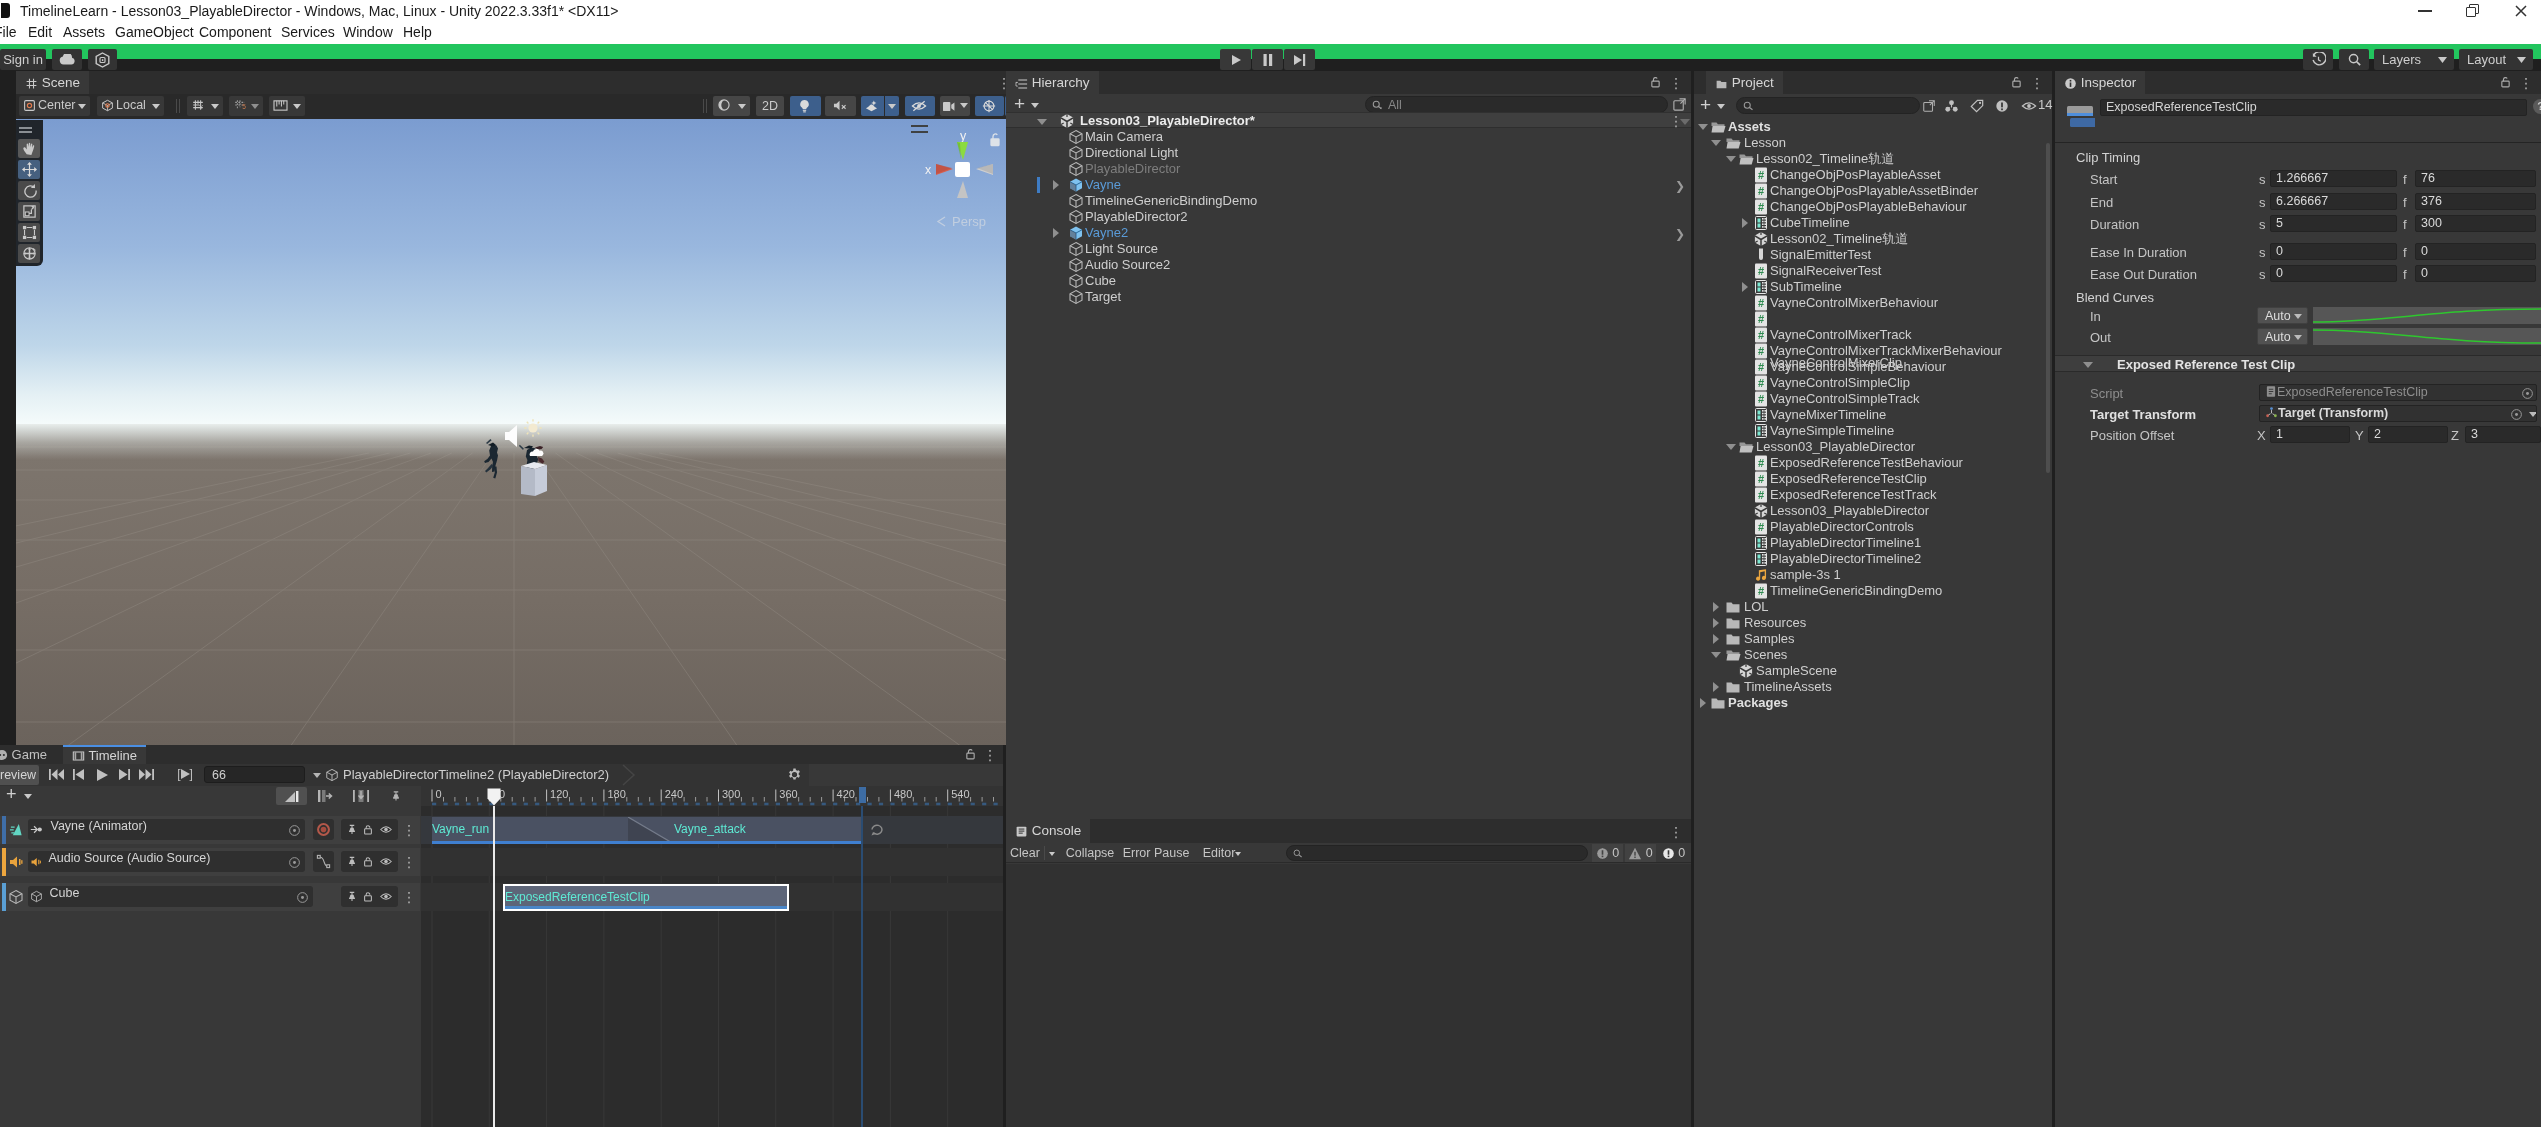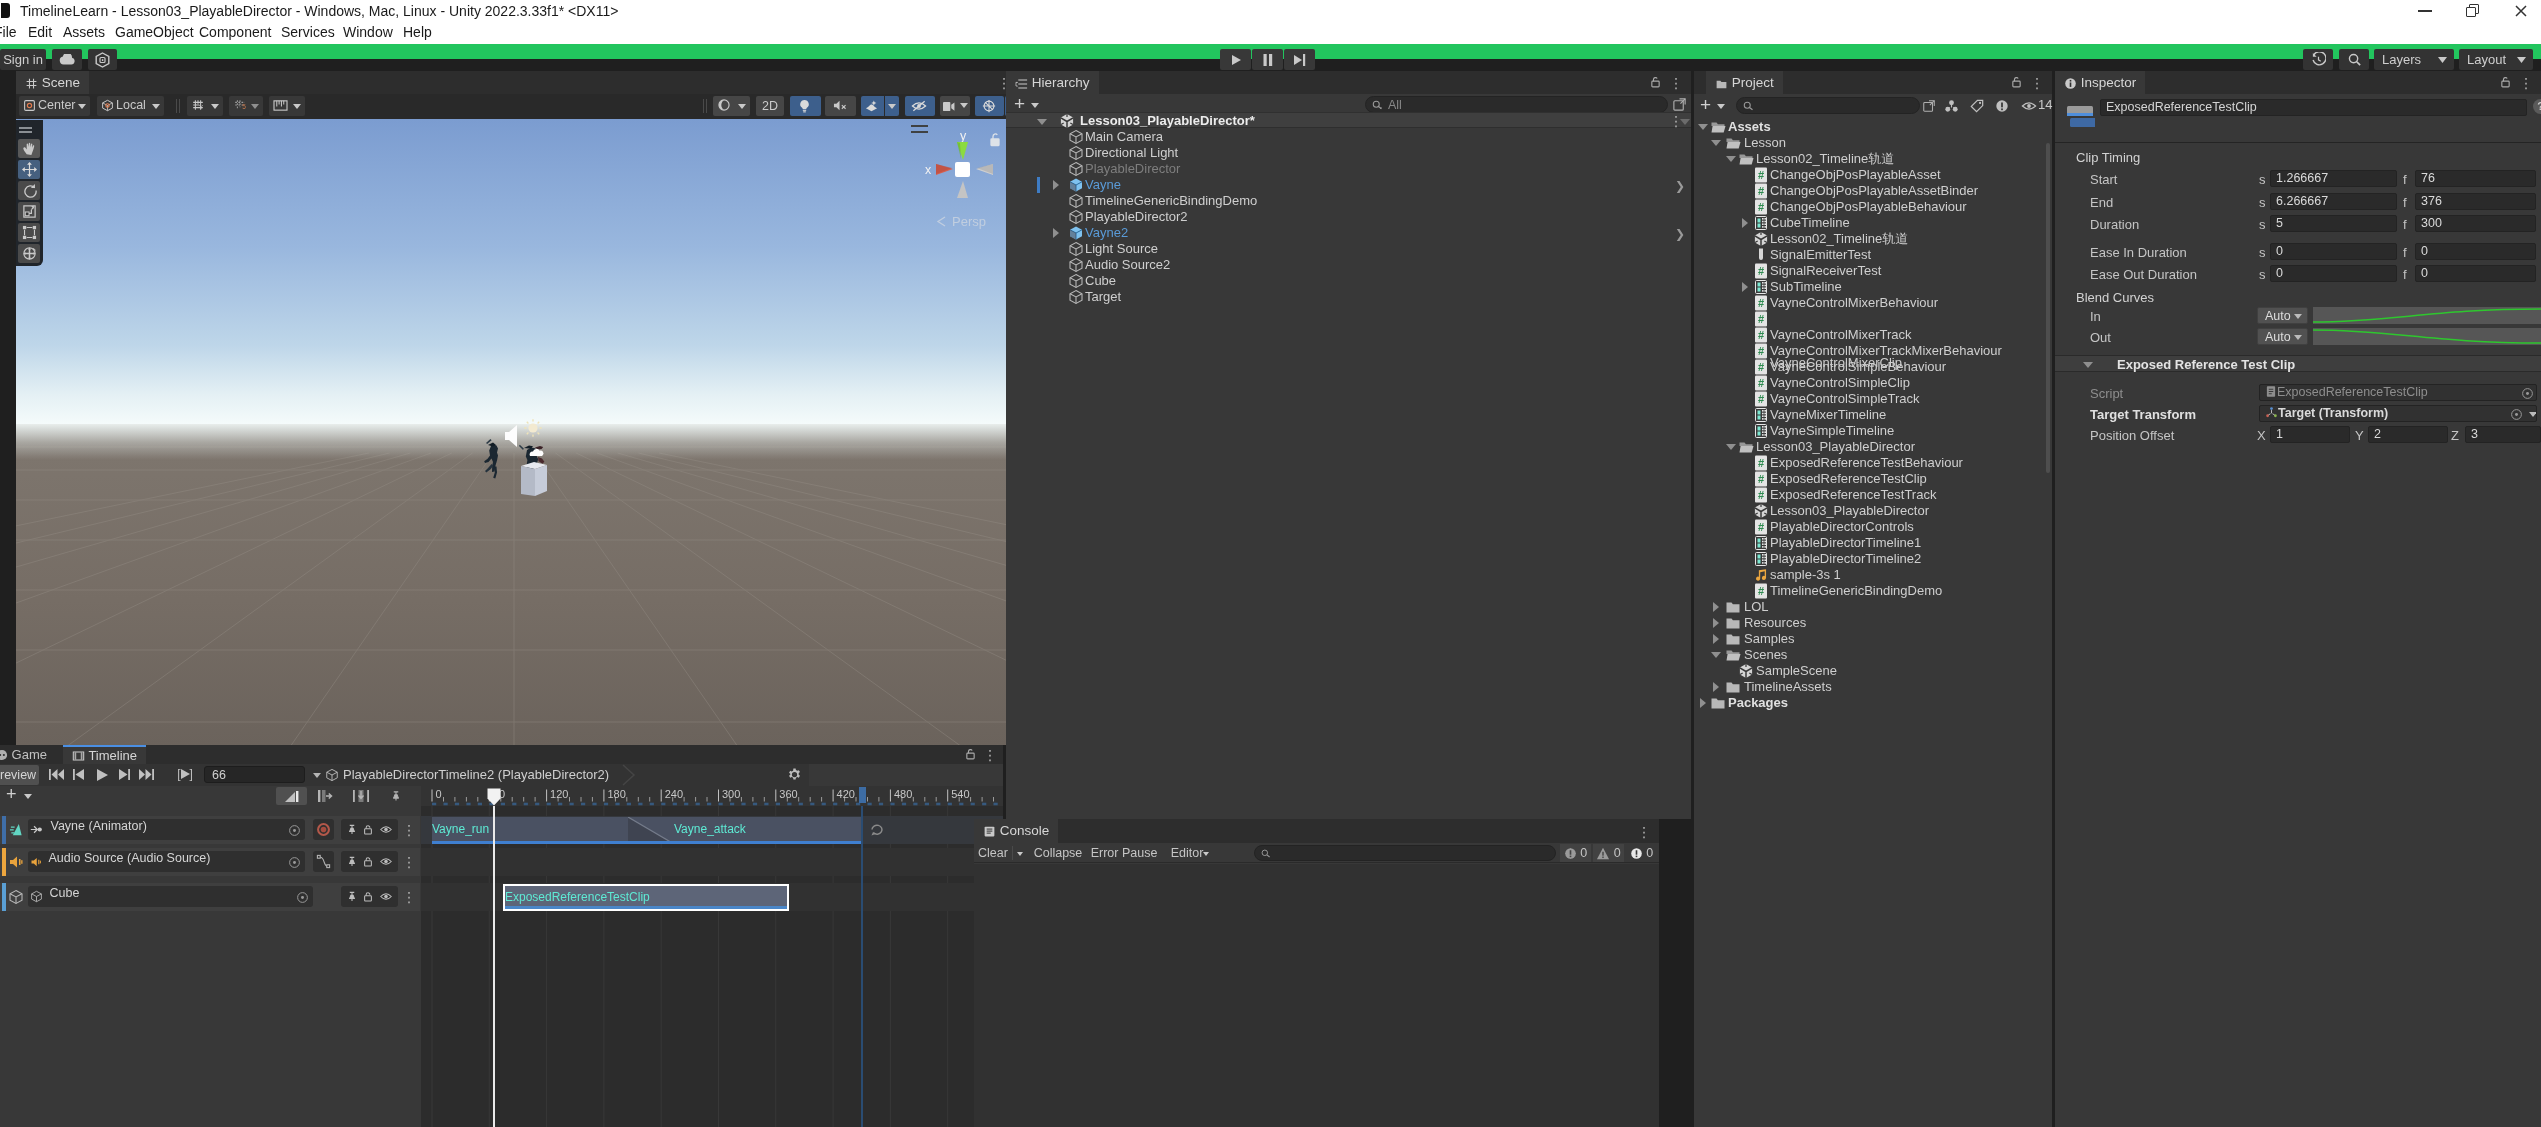--- a/index.html
+++ b/index.html
@@ -907,21 +907,21 @@
         </div>
 <div class="hrow" style="top:160px">
           <svg class="oi">
             <use href="#i-cube"></use>
           </svg>
           <span class="lbl" style="">Target</span>
         </div>
 </div>
   </div>
 
-  <div class="panel" id="cpanel" style="left:974px;top:819px;width:685px;height:308px">
+  <div class="panel" id="cpanel" style="left:1006px;top:819px;width:685px;height:308px">
     <div class="tabbar" style="height:24px">
         <span class="tab" style="left:0;height:24px;line-height:24px"><svg class="ico" width="13" height="13" viewBox="0 0 16 16">
             <rect x="2" y="2" width="12" height="12" rx="1" fill="#c9c9c9"></rect>
             <path d="M4.5 5h7M4.5 7.5h7M4.5 10h5" stroke="#2d2d2d" stroke-width="1.2"></path>
           </svg> Console</span>
       <span class="dots" style="right:8px;top:5px">⋮</span>
     </div>
     <div class="abs" style="left:0;top:24px;width:685px;height:20px;background:#383838;border-bottom:1px solid #2a2a2a">
       <span class="cbtn" style="left:2px;width:34px">Clear</span>
         <span class="abs" style="left:38px;top:3px;width:1px;height:14px;background:#4a4a4a"></span>

